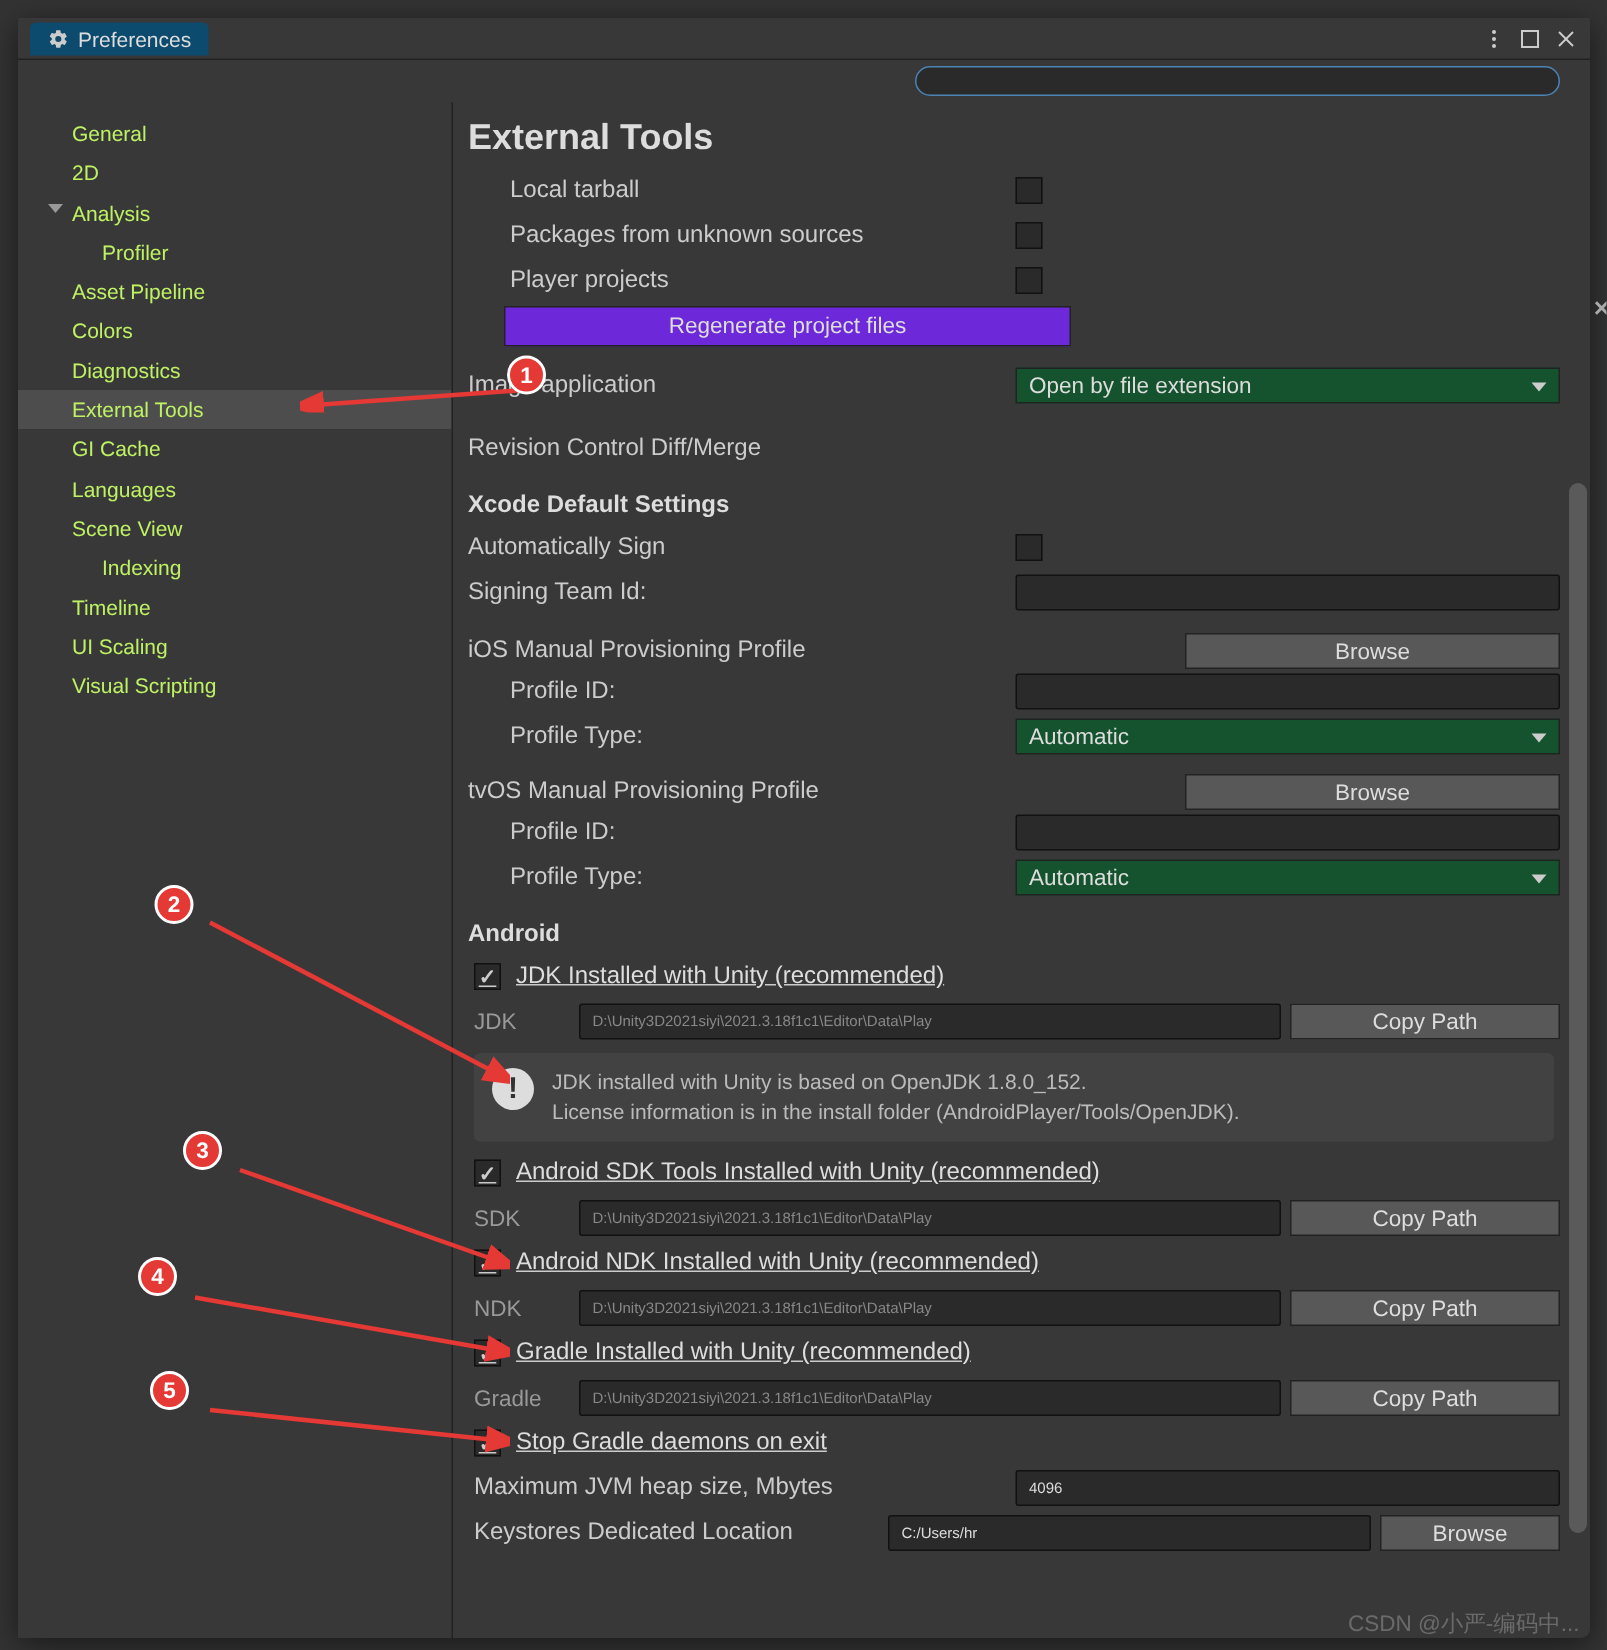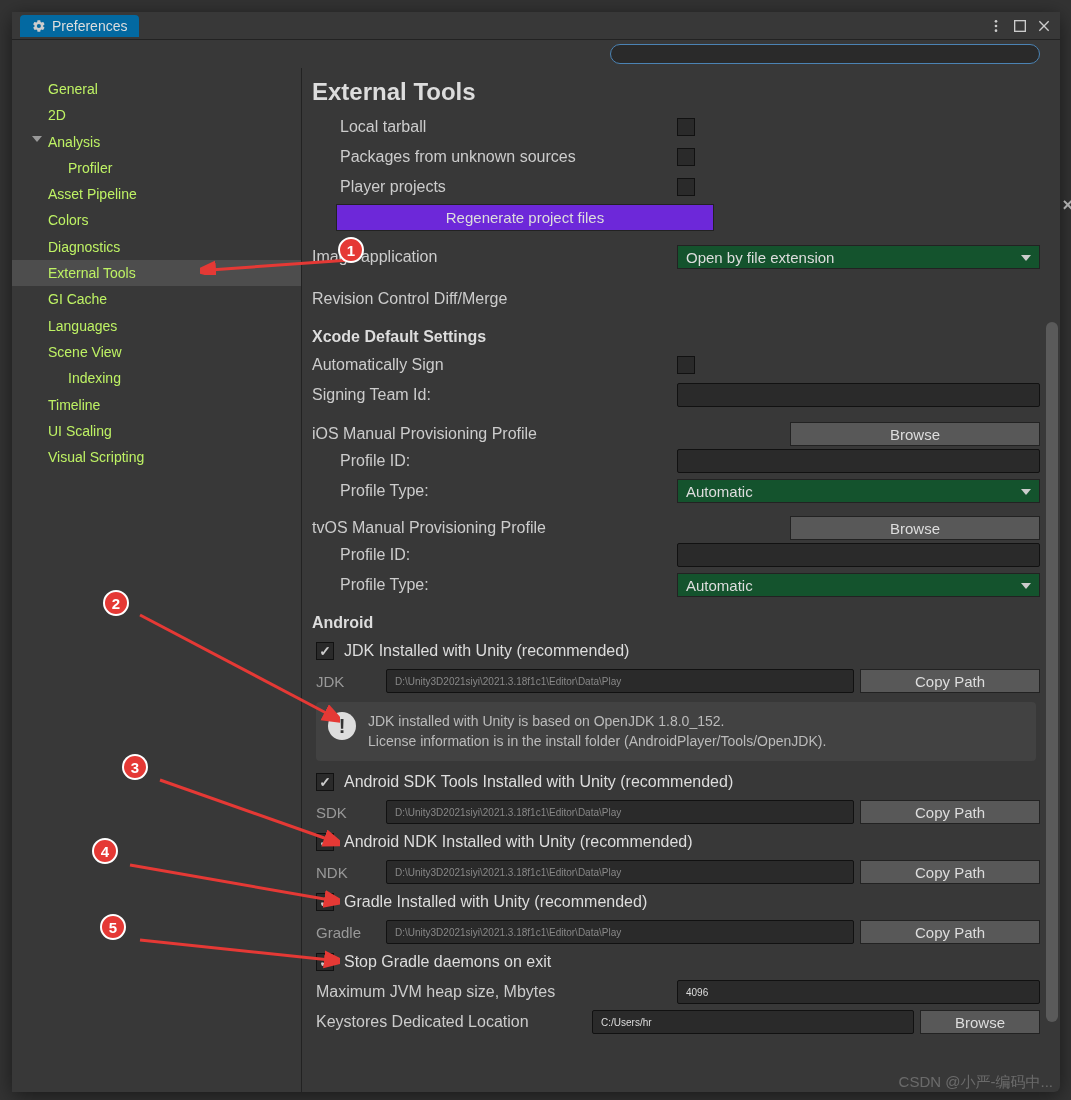--- a/index.html
+++ b/index.html
@@ -1,19 +1,19 @@
 <!DOCTYPE html>
 <html><head>
 <meta charset="utf-8">
 <style>
 * { box-sizing: border-box; margin: 0; padding: 0; font-family: Arial, Helvetica, sans-serif; }
 body { background: #333; color: #ccc; width: 1071px; height: 1100px; overflow: hidden; position: relative; }
 .window { position: absolute; left: 12px; top: 12px; width: 1048px; height: 1080px; background: #383838; border-radius: 6px; box-shadow: 0 4px 20px rgba(0,0,0,.5); display: flex; flex-direction: column; }
 .titlebar { height: 28px; background: #383838; border-bottom: 1px solid #222; display: flex; align-items: center; padding: 0 8px; }
-.tab { background: #0369a1; padding: 3px 12px; border-radius: 4px 4px 0 0; display: flex; align-items: center; gap: 6px; font-size: 14px; color: #ddd; }
+.tab { background: #0c4a6e; padding: 3px 12px; border-radius: 4px 4px 0 0; display: flex; align-items: center; gap: 6px; font-size: 14px; color: #ddd; }
 .tab svg { width: 14px; height: 14px; }
 .titlebar-right { margin-left: auto; display: flex; gap: 8px; align-items: center; }
 .titlebar-right svg { width: 16px; height: 16px; cursor: pointer; }
 .searchbar { height: 28px; display: flex; align-items: center; justify-content: flex-end; padding: 4px 20px 4px 10px; }
 .search-input { width: 430px; height: 20px; background: #2a2a2a; border: 1px solid #4b83b4; border-radius: 10px; padding: 0 8px 0 24px; color: #ccc; font-size: 12px; position: relative; }
 .search-wrap { position: relative; }
 .search-wrap svg { position: absolute; left: 6px; top: 3px; width: 13px; height: 13px; }
 .body { flex: 1; display: flex; overflow: hidden; }
 .sidebar { width: 290px; background: #383838; border-right: 1px solid #222; padding: 8px 0; overflow-y: auto; }
 .side-item { padding: 3px 10px 3px 36px; font-size: 14px; color: #bef264; cursor: pointer; position: relative; line-height: 1.45; }
@@ -33,21 +33,21 @@
 .btn-wide { width: 378px; margin-left: 24px; }
 .dropdown { flex: 1; background: #14532d; border: 1px solid #222; height: 24px; display: flex; align-items: center; padding: 0 8px; color: #ddd; font-size: 15px; position: relative; cursor: pointer; }
 .dropdown::after { content: ""; position: absolute; right: 8px; top: 9px; border-left: 5px solid transparent; border-right: 5px solid transparent; border-top: 6px solid #ccc; }
 .textfield { flex: 1; background: #2a2a2a; border: 1px solid #111; height: 24px; padding: 0 8px; color: #aaa; font-size: 10px; border-radius: 2px; }
 .textfield.ro { color: #888; }
 .section-h { font-size: 16px; font-weight: bold; color: #ddd; margin-top: 14px; margin-bottom: 4px; }
 .browse-row { display: flex; align-items: center; }
 .browse-row .label { flex: 1; font-size: 16px; padding-left: 0; }
 .browse-btn { width: 250px; background: #585858; border: 1px solid #222; color: #ddd; height: 24px; font-size: 15px; text-align: center; cursor: pointer; display: flex; align-items: center; justify-content: center; }
 .copy-btn { width: 180px; background: #585858; border: 1px solid #222; color: #ddd; height: 24px; font-size: 15px; text-align: center; cursor: pointer; display: flex; align-items: center; justify-content: center; }
-.ck-row { display: flex; align-items: center; gap: 10px; min-height: 30px; padding-left: 4px; }
+.ck-row { display: flex; align-items: center; gap: 10px; min-height: 30px; padding-left: 4px; text-decoration: underline; }
 .ck-row .cklabel { font-size: 16px; color: #ddd; }
 .path-row { display: flex; align-items: center; gap: 6px; min-height: 30px; padding-left: 4px; }
 .path-row .plabel { width: 64px; color: #999; font-size: 15px; }
 .info-box { background: #424242; border-radius: 4px; padding: 10px 12px; display: flex; gap: 12px; align-items: flex-start; margin: 6px 4px; }
 .info-box .icon { width: 28px; height: 28px; border-radius: 50%; background: #ddd; display: flex; align-items: center; justify-content: center; flex-shrink: 0; color: #333; font-weight: bold; font-size: 20px; }
 .info-box .txt { font-size: 14px; color: #bbb; line-height: 1.4; }
 .annot { position: absolute; pointer-events: none; }
 .badge { width: 26px; height: 26px; border-radius: 50%; background: #e53935; border: 2px solid #fff; color: #fff; font-size: 15px; font-weight: bold; display: flex; align-items: center; justify-content: center; }
 .arrow-svg { position: absolute; }
 .watermark { position: absolute; right: 18px; bottom: 8px; color: rgba(200,200,200,.35); font-size: 15px; }

